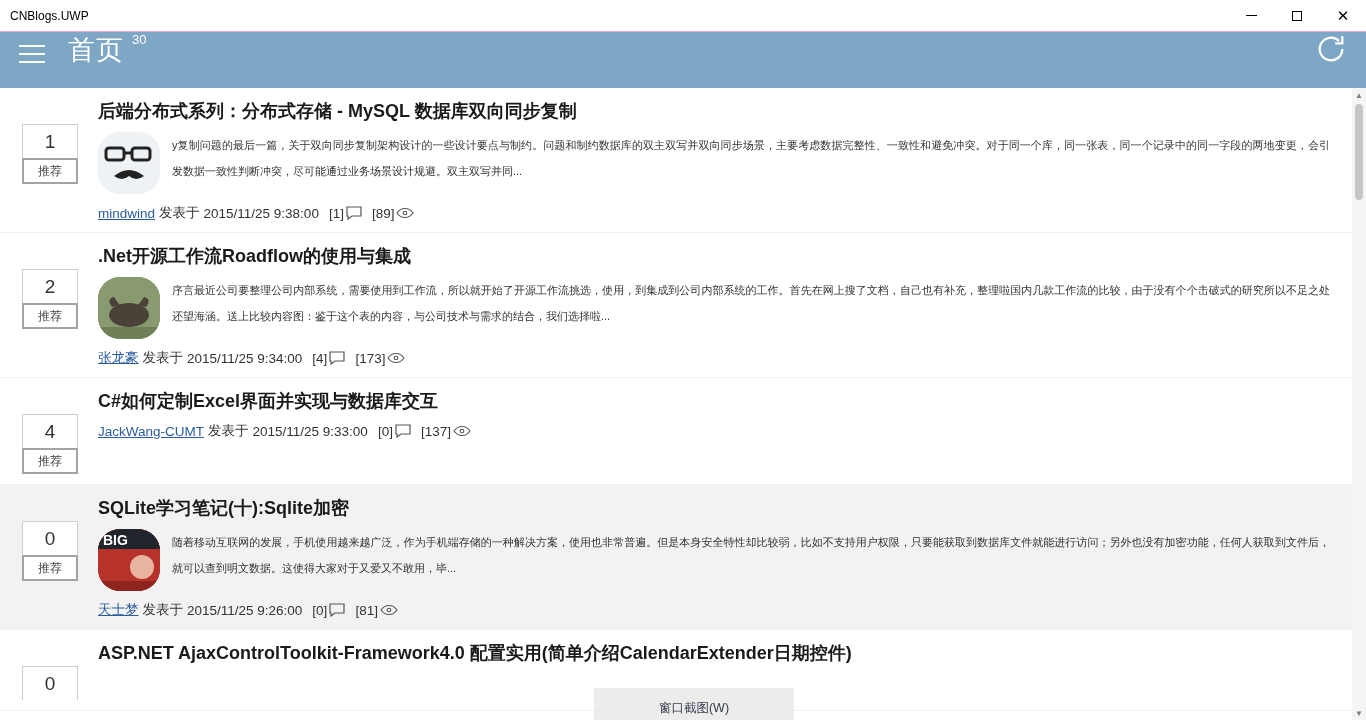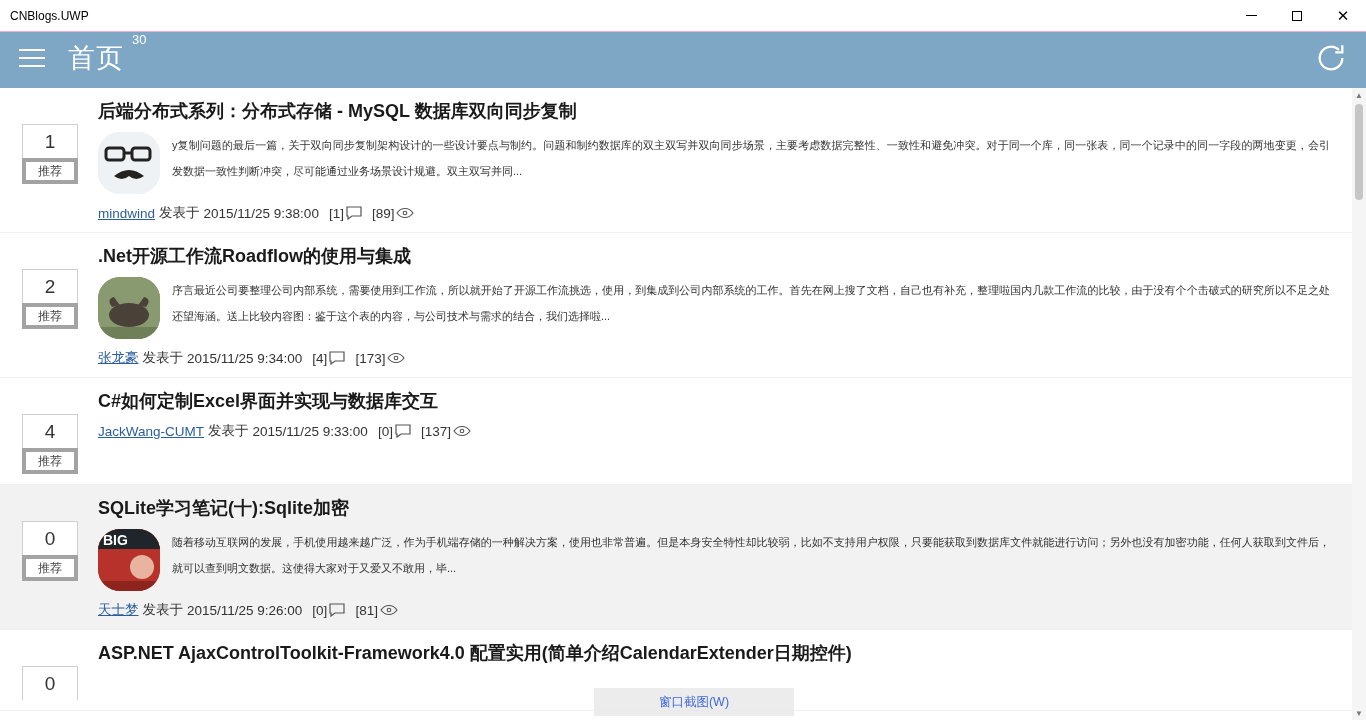--- a/index.html
+++ b/index.html
@@ -34,21 +34,21 @@
   }
   .glyph-min { display:block; width: 11px; height: 1px; background: #000; }
   .glyph-max { display:block; width: 10px; height: 10px; border: 1px solid #000; }
   .glyph-close { display:block; font-size: 15px; line-height: 15px; font-family: "Liberation Sans", sans-serif; }
 
   
   .appbar {
     height: 56px;
     background: #7da7c4;
     display: flex;
-    align-items: center;
+    align-items: flex-start;
     padding: 0 18px 4px 10px;
     color: #ffffff;
   }
   .hamburger {
     width: 44px; height: 44px;
     display: flex; flex-direction: column; justify-content: center; align-items: center;
     cursor: pointer;
   }
   .hamburger span {
     display: block;
@@ -103,21 +103,21 @@
   .digg-num {
     border: 1px solid #cfcfcf;
     border-bottom: none;
     height: 34px;
     display: flex; align-items: center; justify-content: center;
     font-size: 19px;
     color: #333;
     background: #fff;
   }
   .digg-label {
-    border: 4px solid #a3a3a3;
+    border: 2px solid #a3a3a3;
     height: 26px;
     display: flex; align-items: center; justify-content: center;
     font-size: 12px;
     color: #444;
     background: #fff;
   }
 
   .post-body {
     flex: 1;
     padding-left: 20px;
@@ -201,23 +201,23 @@
     justify-content: flex-end;
     padding-right: 14px;
     gap: 22px;
     border-top: 1px solid #ffffff;
   }
 
   
   .capture-hint {
     position: absolute;
     left: 594px; top: 600px;
-    width: 200px; height: 28px;
+    width: 200px; height: 40px;
     background: #e9e9e9;
-    color: #1d4ed8;
+    color: #0f172a;
     font-size: 12.5px;
     display: flex; align-items: center; justify-content: center;
     opacity: .85;
   }
 </style>
 </head>
 <body>
 
 <div class="titlebar">
   <div class="titlebar-title">CNBlogs.UWP</div>

